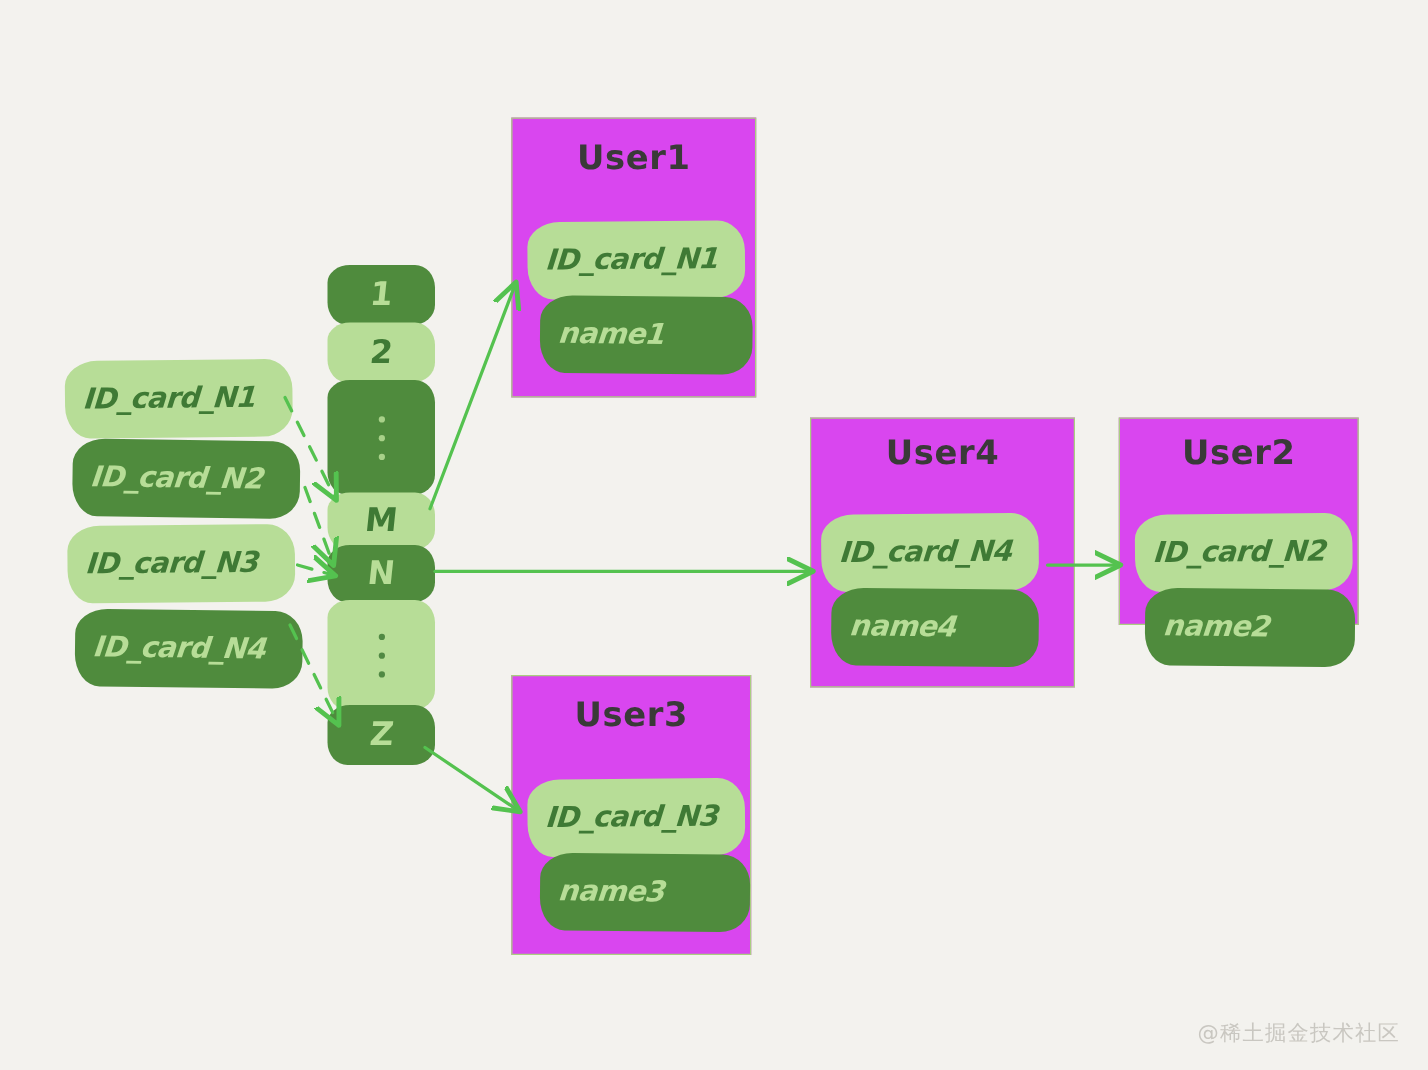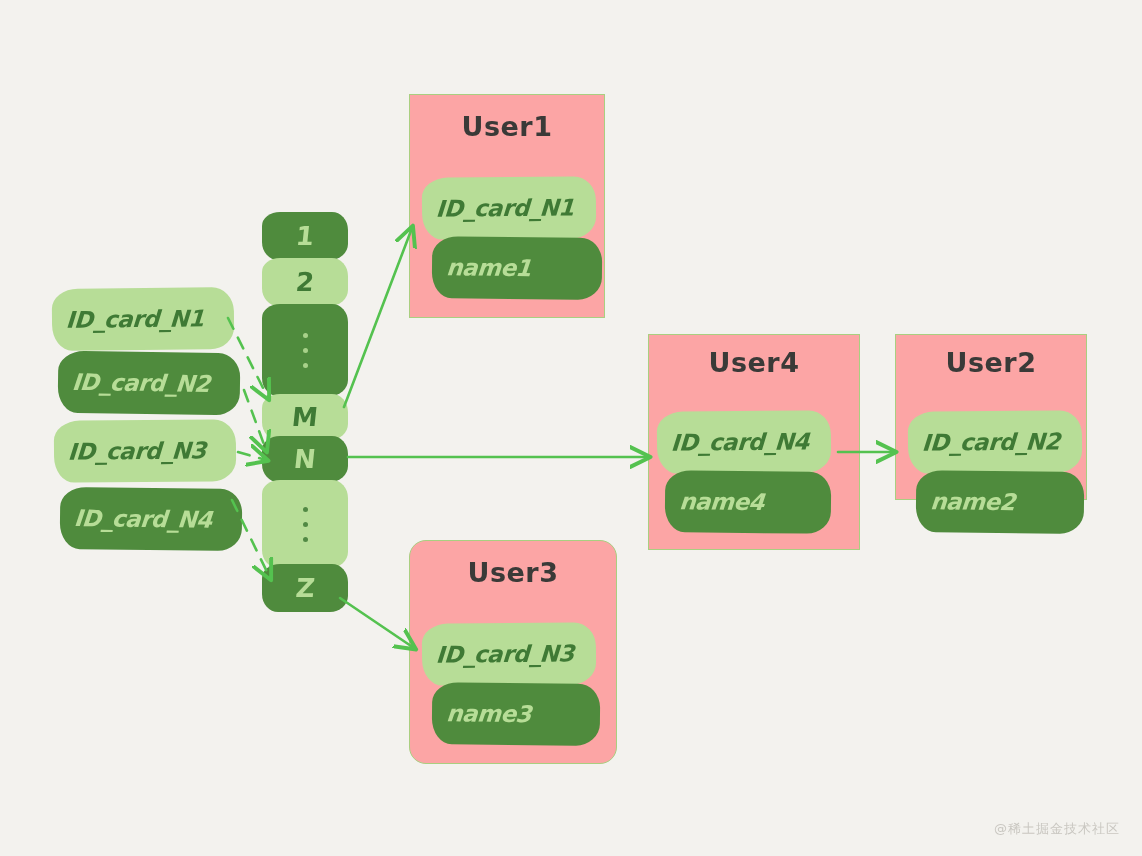--- a/index.html
+++ b/index.html
@@ -77,21 +77,21 @@
     height: 5px;
     border-radius: 50%;
     background: currentColor;
     opacity: .85;
   }
 
   
   .card {
     position: absolute;
     box-sizing: border-box;
-    background: #fca5a5;
+    background: #d946ef;
     border: 1.5px solid #a9cf80;
     padding-left: 36px;
   }
   .card-title {
     position: absolute;
     left: 0; right: 0;
     text-align: center;
     font-family: "DejaVu Sans", sans-serif;
     font-size: 27px;
     font-weight: bold;
@@ -119,21 +119,21 @@
     height: 856px;
     pointer-events: none;
   }
 
   
   #watermark {
     position: absolute;
     right: 22px;
     bottom: 18px;
     font-family: "DejaVu Sans", sans-serif;
-    font-size: 13px;
+    font-size: 17px;
     color: #c9c7c1;
     letter-spacing: 1px;
   }
 </style>
 </head>
 <body>
 
 <div id="canvas">
 
   <div class="pill pill-light rec" style="left:52px; top:288px; transform:rotate(-0.6deg);">
@@ -204,21 +204,21 @@
   <div class="card" style="left:895px; top:334px; width:192px; height:166px;">
     <div class="card-title" style="top:12px;">User2</div>
     <div class="card-pill" style="left:12px; top:76px; width:174px; background:#b7dd97; color:#3f7a35; transform:rotate(-0.5deg);">
       <span class="pill-label">ID_card_N2</span>
     </div>
     <div class="card-pill" style="left:20px; top:136px; width:168px; background:#4f8b3d; color:#b7dd97; transform:rotate(0.6deg);">
       <span class="pill-label">name2</span>
     </div>
   </div>
 
-  <div class="card" style="left:409px; top:540px; width:208px; height:224px;border-radius:17px;">
+  <div class="card" style="left:409px; top:540px; width:192px; height:224px;">
     <div class="card-title" style="top:16px;">User3</div>
     <div class="card-pill" style="left:12px; top:82px; width:174px; background:#b7dd97; color:#3f7a35; transform:rotate(-0.5deg);">
       <span class="pill-label">ID_card_N3</span>
     </div>
     <div class="card-pill" style="left:22px; top:142px; width:168px; background:#4f8b3d; color:#b7dd97; transform:rotate(0.6deg);">
       <span class="pill-label">name3</span>
     </div>
   </div>
 
   <svg id="arrows" viewBox="0 0 1142 856" xmlns="http://www.w3.org/2000/svg">

